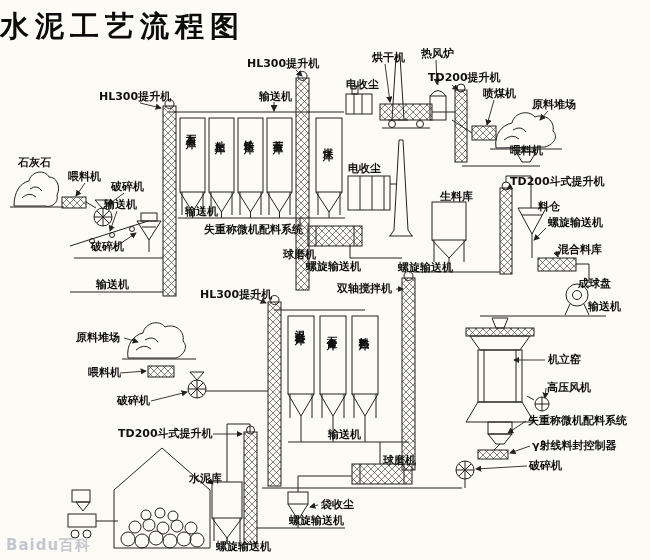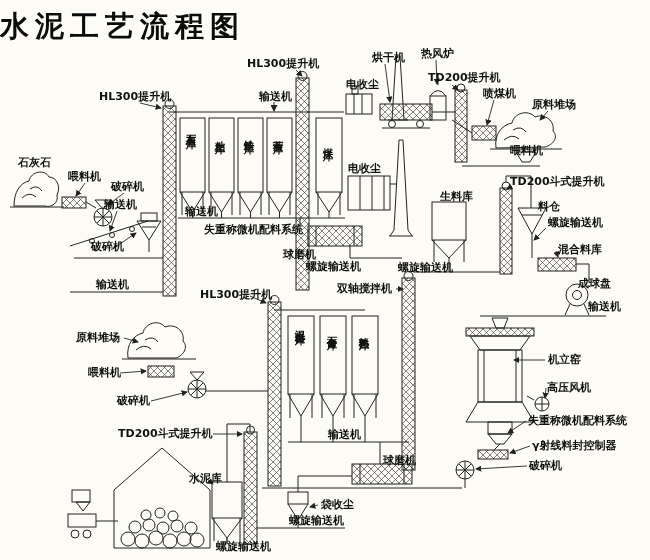--- a/index.html
+++ b/index.html
@@ -413,14 +413,15 @@
 
 <div class="vlbl" style="left:186px;top:126px">石灰石库</div>
 <div class="vlbl" style="left:215px;top:132px">粘土库</div>
 <div class="vlbl" style="left:244px;top:132px">铁粉库</div>
 <div class="vlbl" style="left:273px;top:132px">萤石库</div>
 <div class="vlbl" style="left:323px;top:140px">煤库</div>
 <div class="vlbl" style="left:295px;top:322px">混合料库</div>
 <div class="vlbl" style="left:327px;top:328px">石膏库</div>
 <div class="vlbl" style="left:359px;top:328px">熟料库</div>
 
+<div class="wm">Baidu百科</div>
 
 </div>
 
 </body></html>

